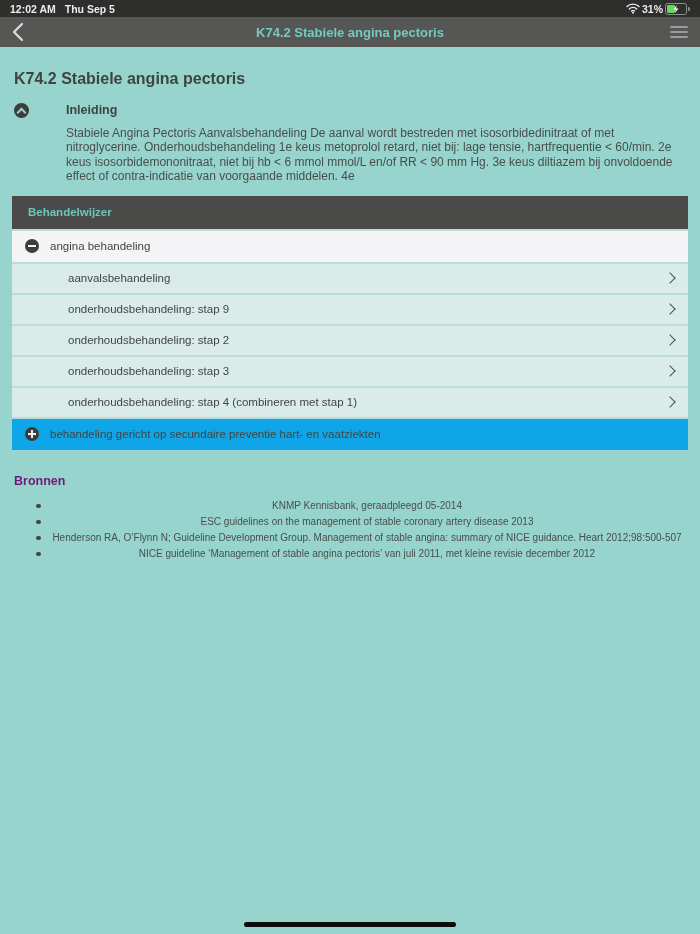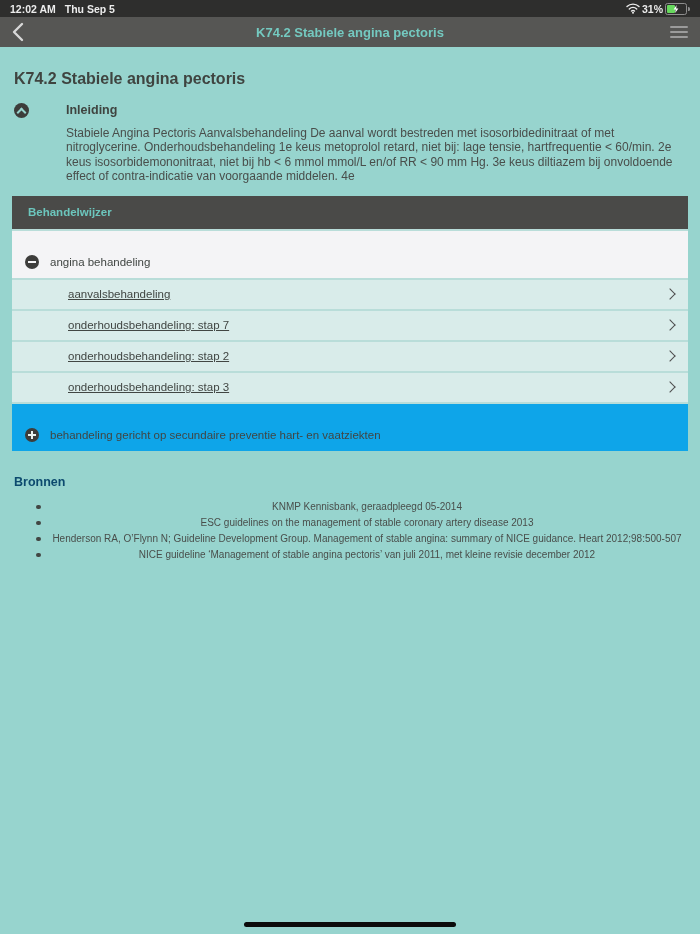--- a/index.html
+++ b/index.html
@@ -62,47 +62,47 @@
   }
   
   .bw-block{margin:12px 12px 0 12px;border-radius:7px;}
   .bw-header{
     background:#4a4a48;color:#6cc6bd;font-weight:700;font-size:11.5px;
     padding:0 16px;height:33px;display:flex;align-items:center;
   }
   .bw-rows{background:#b9ddd9;display:flex;flex-direction:column;gap:2px;padding-top:2px;}
   .bw-row-top{
     background:#f4f4f6;height:31px;display:flex;align-items:center;
-    padding:16px 16px 0 13px;cursor:pointer;
+    padding:0 16px 0 13px;cursor:pointer;
   }
   .bw-row-top.tinted{background:#0ea5e9;}
   .circle-icon{
     width:14px;height:14px;border-radius:50%;background:#3d3d3b;
     position:relative;flex:none;margin-right:11px;
   }
   .circle-icon::before{
     content:"";position:absolute;left:3px;right:3px;top:6px;height:2px;background:#f4f4f6;
   }
   .circle-icon.plus::before{background:#e9f2f0;}
   .circle-icon.plus::after{
     content:"";position:absolute;top:3px;bottom:3px;left:6px;width:2px;background:#e9f2f0;
   }
   .bw-row-sub{
     background:#d9ecea;height:29px;display:flex;align-items:center;
-    padding:0 14px 0 56px;cursor:pointer;text-decoration:underline;
+    padding:0 14px 0 56px;cursor:pointer;
   }
   .row-label{font-size:11.5px;color:#414643;}
   .chevron-right{
     margin-left:auto;width:7px;height:7px;flex:none;
     border-top:1.6px solid #4e4e4e;border-right:1.6px solid #4e4e4e;
     transform:rotate(45deg);
   }
   
   .sources{margin:24px 14px 0 14px;}
-  .sources-heading{font-size:12.5px;font-weight:700;color:#0c4a6e;margin:0 0 10px 0;}
+  .sources-heading{font-size:12.5px;font-weight:700;color:#701a75;margin:0 0 10px 0;}
   .sources-list{list-style:none;margin:0;padding:0 0 0 22px;}
   .sources-list li{
     font-size:10px;line-height:16px;color:#494e4b;position:relative;padding-left:12px;text-align:center;
   }
   .sources-list li::before{
     content:"";position:absolute;left:0;top:6px;width:4.5px;height:4.5px;border-radius:50%;background:#414643;
   }
   
   .home-indicator{
     position:absolute;left:50%;transform:translateX(-50%);bottom:7px;
@@ -167,29 +167,33 @@
     <div class="bw-rows">
         <div class="bw-row-top">
     <span class="circle-icon"></span>
     <span class="row-label label">angina behandeling</span>
   </div>
         <div class="bw-row-sub">
     <span class="row-label label">aanvalsbehandeling</span>
     <span class="chevron-right"></span>
   </div>
         <div class="bw-row-sub">
-    <span class="row-label label">onderhoudsbehandeling: stap 7</span>
+    <span class="row-label label">onderhoudsbehandeling: stap 9</span>
     <span class="chevron-right"></span>
   </div>
         <div class="bw-row-sub">
     <span class="row-label label">onderhoudsbehandeling: stap 2</span>
     <span class="chevron-right"></span>
   </div>
         <div class="bw-row-sub">
     <span class="row-label label">onderhoudsbehandeling: stap 3</span>
+    <span class="chevron-right"></span>
+  </div>
+        <div class="bw-row-sub">
+    <span class="row-label label">onderhoudsbehandeling: stap 4 (combineren met stap 1)</span>
     <span class="chevron-right"></span>
   </div>
         <div class="bw-row-top tinted">
     <span class="circle-icon plus"></span>
     <span class="row-label label">behandeling gericht op secundaire preventie hart- en vaatziekten</span>
   </div>
       </div>
   </div>
 
   <div class="sources">

